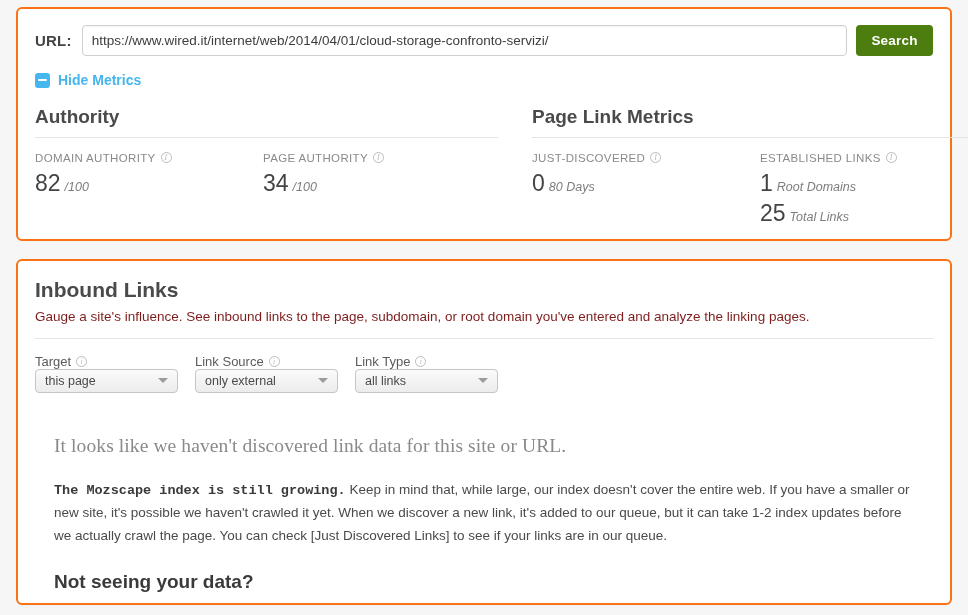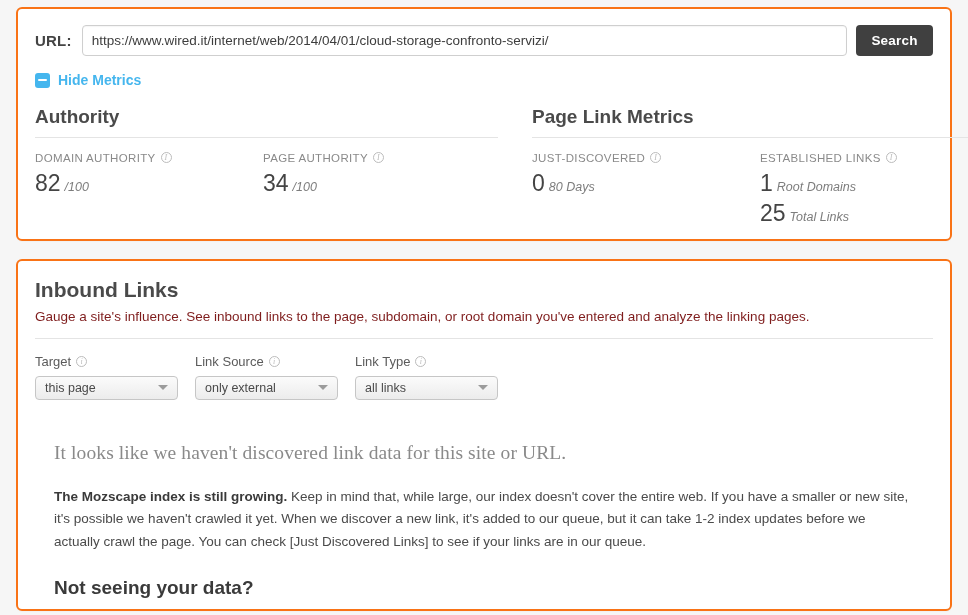--- a/index.html
+++ b/index.html
@@ -52,21 +52,21 @@
     padding: 0 9px;
     outline: none;
     box-shadow: inset 0 1px 1px rgba(0,0,0,0.04);
   }
   .search-btn {
     margin-left: 9px;
     width: 77px;
     height: 31px;
     border: none;
     border-radius: 4px;
-    background: #404040;
+    background: #4d7c0f;
     color: #ffffff;
     font-family: "Liberation Sans", sans-serif;
     font-size: 13.5px;
     font-weight: bold;
     cursor: pointer;
     letter-spacing: .2px;
   }
 
   
   .hide-metrics {
@@ -214,21 +214,20 @@
     margin-top: 14px;
   }
 
   .filters { display: flex; margin-top: 15px; }
   .filter { margin-right: 17px; }
   .filter-label {
     font-size: 13px;
     color: #5b5b5b;
     display: flex;
     align-items: center;
-    margin-bottom: 7px;
   }
   .select-wrap {
     position: relative;
     width: 143px;
     height: 24px;
     border: 1px solid #c6c6c6;
     border-radius: 4px;
     background: linear-gradient(to bottom, #fbfbfb 0%, #ececec 100%);
     display: flex;
     align-items: center;
@@ -260,21 +259,21 @@
     color: #8a8a8a;
     letter-spacing: .1px;
   }
   .empty-body {
     margin-top: 22px;
     font-size: 13.5px;
     color: #4a4a4a;
     line-height: 1.68;
     max-width: 860px;
   }
-  .empty-body b { font-weight: bold; color: #3a3a3a; }
+  .empty-body b { font-weight: bold; color: #3a3a3a; font-family: Liberation Mono, monospace; }
   .empty-sub {
     margin-top: 23px;
     font-size: 19px;
     font-weight: bold;
     color: #3a3a3a;
   }
 </style>
 </head>
 <body>
 

